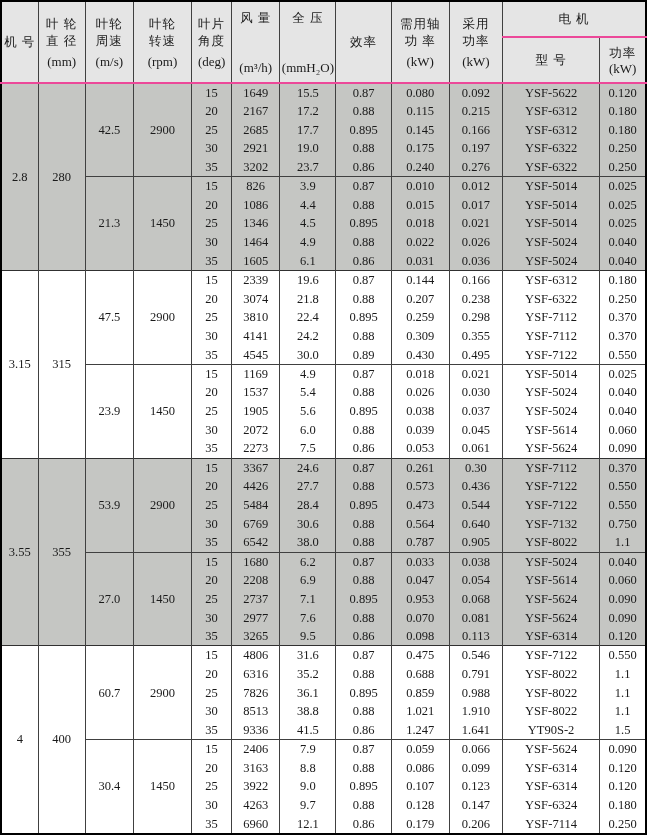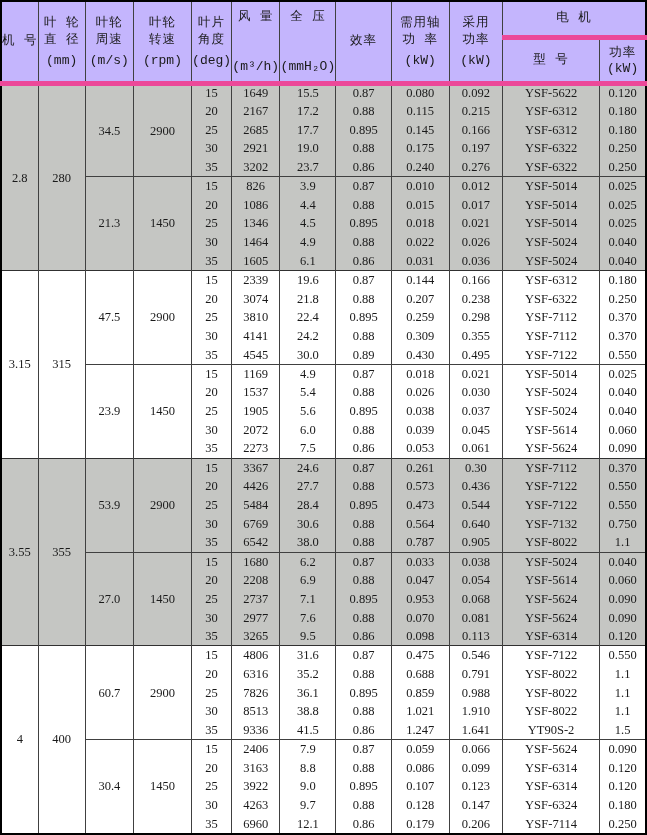--- a/index.html
+++ b/index.html
@@ -13,21 +13,21 @@
     border-collapse: collapse; table-layout: fixed;
     width: 647px; height: 835px;
     border: 2px solid #000000;
   }
   th, td {
     border-left: 1px solid #404040;
     text-align: center; vertical-align: middle;
     padding: 0; font-weight: normal; overflow: hidden;
     color: #1a1a1a;
   }
-  thead th { border-bottom: 5px solid #ec4899; font-size: 12.5px; background: #c4b5fd; font-family: Liberation Mono, monospace; }
+  thead th { border-bottom: 2px solid #ec4899; font-size: 12.5px; background: #e5e5e5; }
   thead tr.h1 { height: 36px; }
   thead tr.h2 { height: 46px; }
   th .hline { line-height: 17px; letter-spacing: 1px; }
   th .hunit { margin-top: 5px; line-height: 14px; font-size: 13px; letter-spacing: 0; }
   th .hunit.gap-big { margin-top: 34px; }
   tbody td { font-size: 12.5px; line-height: 1; }
   tbody tr { height: 18.7px; }
   tr.gray td { background: #c5c6c3; }
   tr.white td { background: #ffffff; }
   tr.section-start td { border-top: 1.5px solid #303030; }
@@ -110,21 +110,21 @@
         <th>
           <div class="hline">功率</div>
           <div class="hunit" style="margin-top:0">(kW)</div>
         </th>
       </tr>
     </thead>
     <tbody>
         <tr class="gray section-start">
           <td rowspan="10" class="model-cell">2.8</td>
           <td rowspan="10" class="diameter-cell">280</td>
-          <td rowspan="5" class="speed-cell">34.5</td>
+          <td rowspan="5" class="speed-cell">42.5</td>
           <td rowspan="5" class="rpm-cell">2900</td>
           <td>15</td>
           <td>1649</td>
           <td>15.5</td>
           <td>0.87</td>
           <td>0.080</td>
           <td>0.092</td>
           <td>YSF-5622</td>
           <td>0.120</td>
         </tr>

